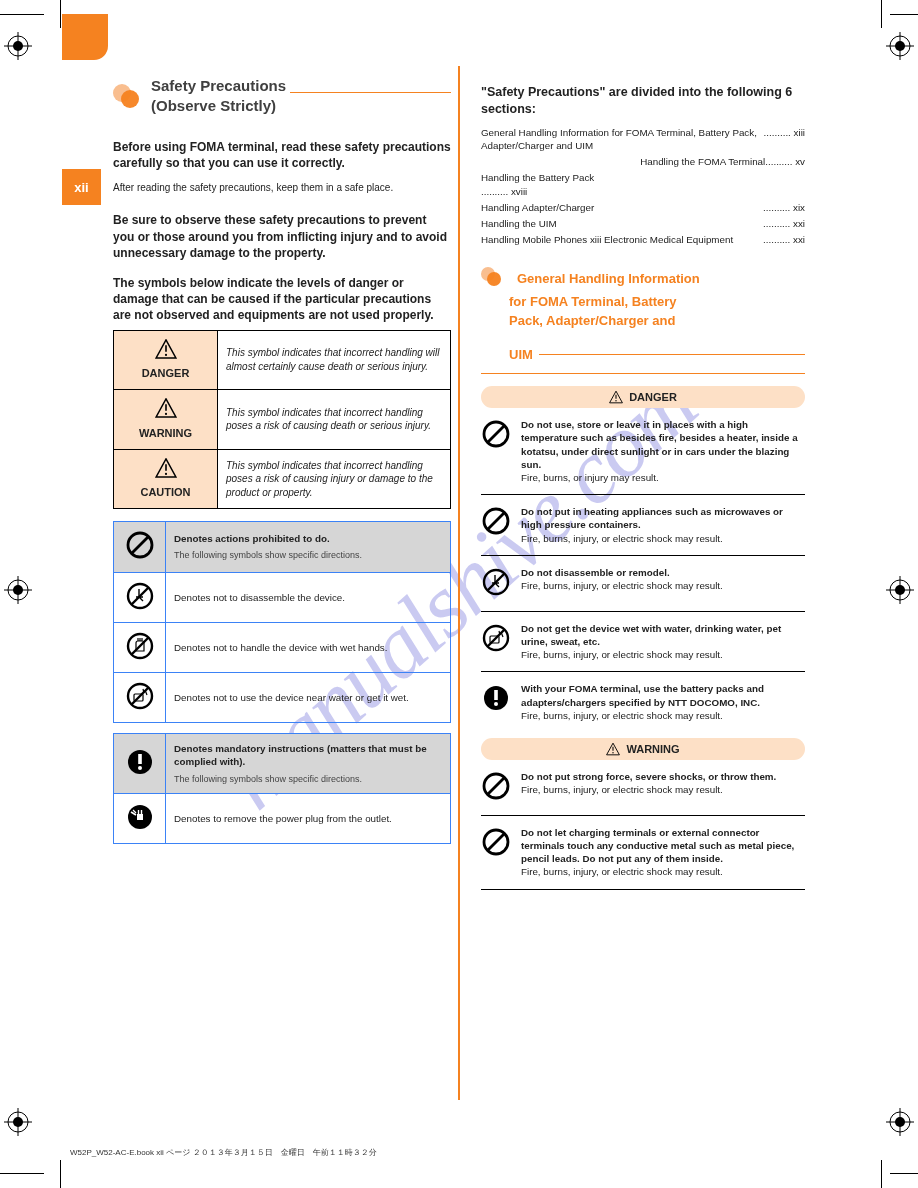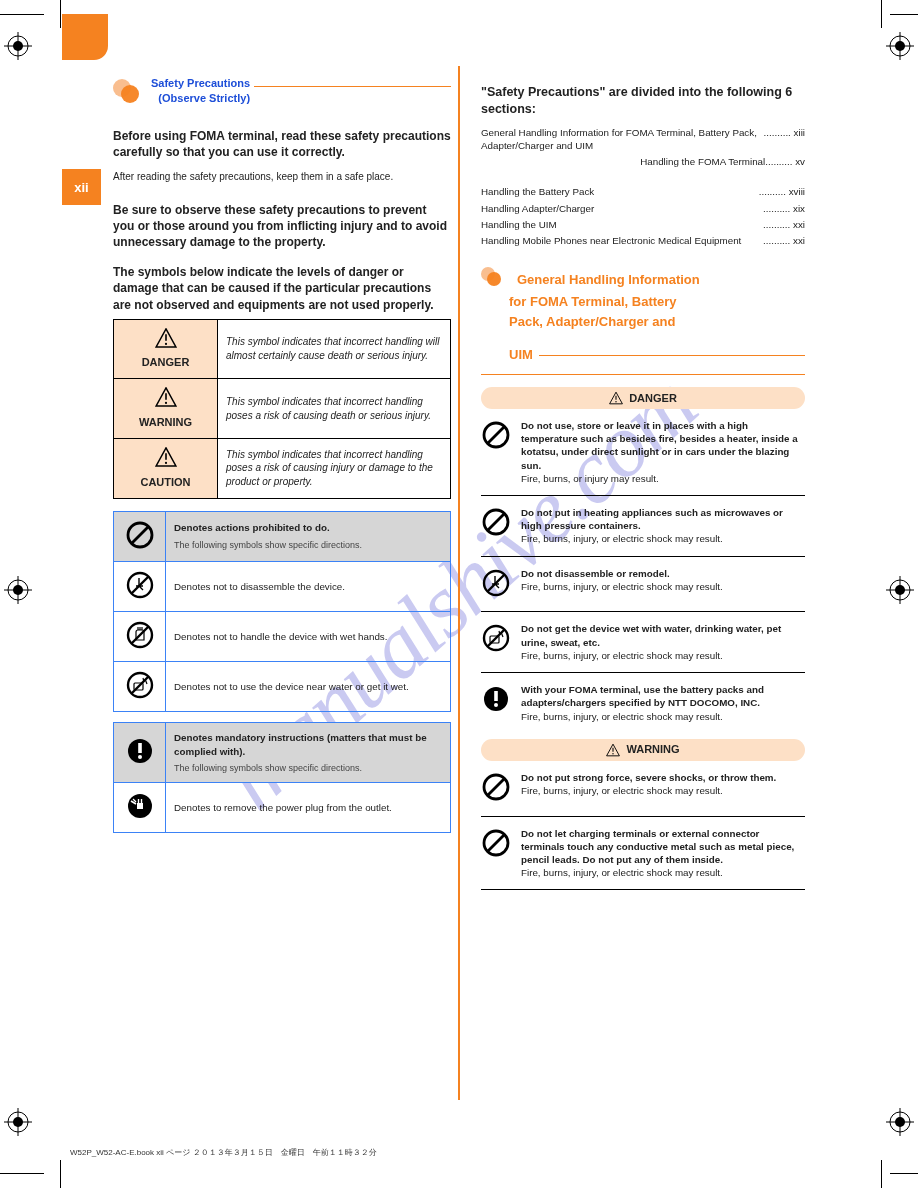--- a/index.html
+++ b/index.html
@@ -40,21 +40,21 @@
 
   
   .content { position: absolute; top: 76px; left: 113px; width: 695px; height: 1022px; display: flex; }
   .col { width: 338px; font-size: 10.2px; line-height: 1.35; color: #222; }
   .col.left { padding-right: 0; }
   .col.right { padding-left: 14px; }
   .divider { width: 2px; background: #f58220; margin: -10px 7px 0 7px; height: 1034px; }
 
   
   .h1row { display: flex; align-items: center; gap: 8px; margin-bottom: 4px; }
-  .h1 { font-size: 11px; font-weight: bold; color: #1d4ed8; text-align: right; }
+  .h1 { font-size: 15px; font-weight: bold; color: #404040; }
   .head-rule { display: flex; align-items: center; }
   .head-rule .rule { flex: 1; height: 1px; background: #f58220; margin-left: 4px; margin-top: -12px; }
 
   .para { margin-top: 10px; }
   .h2 { font-size: 12px; font-weight: bold; margin-top: 18px; margin-bottom: 6px; }
   .mini-note { font-size: 9px; color: #444; }
 
   
   .lvl-table { width: 100%; border-collapse: collapse; border: 1px solid #000; margin-top: 6px; }
   .lvl-table td { border: 1px solid #000; padding: 8px 8px; vertical-align: middle; }
@@ -312,34 +312,34 @@
       <div class="h2r">"Safety Precautions" are divided into the following 6 sections:</div>
       <div style="margin-top:8px;font-size:9.8px;">
         <div style="display:flex;">
             <span style="flex:1;">General Handling Information for FOMA Terminal, Battery Pack, Adapter/Charger and UIM</span>
             <span style="white-space:nowrap;">.......... <span>xiii</span></span>
           </div>
         <div style="display:flex;margin-top:3px;">
             <span style="flex:1;text-align:right;">Handling the FOMA Terminal</span>
             <span style="white-space:nowrap;">.......... <span>xv</span></span>
           </div>
-        <div style="display:flex;margin-top:17px;">
+        <div style="display:flex;margin-top:3px;flex-direction:column;">
             <span style="flex:1;">Handling the Battery Pack</span>
             <span style="white-space:nowrap;">.......... <span>xviii</span></span>
           </div>
         <div style="display:flex;margin-top:3px;">
             <span style="flex:1;">Handling Adapter/Charger</span>
             <span style="white-space:nowrap;">.......... <span>xix</span></span>
           </div>
         <div style="display:flex;margin-top:3px;">
             <span style="flex:1;">Handling the UIM</span>
             <span style="white-space:nowrap;">.......... <span>xxi</span></span>
           </div>
         <div style="display:flex;margin-top:3px;">
-            <span style="flex:1;">Handling Mobile Phones near Electronic Medical Equipment</span>
+            <span style="flex:1;">Handling Mobile Phones xiii Electronic Medical Equipment</span>
             <span style="white-space:nowrap;">.......... <span>xxi</span></span>
           </div>
       </div>
 
       <div class="h3r" style="margin-top:20px;">
         <div class="section-bullet small">
             <div class="c1"></div>
             <div class="c2"></div>
           </div>
         <span>General Handling Information</span>

